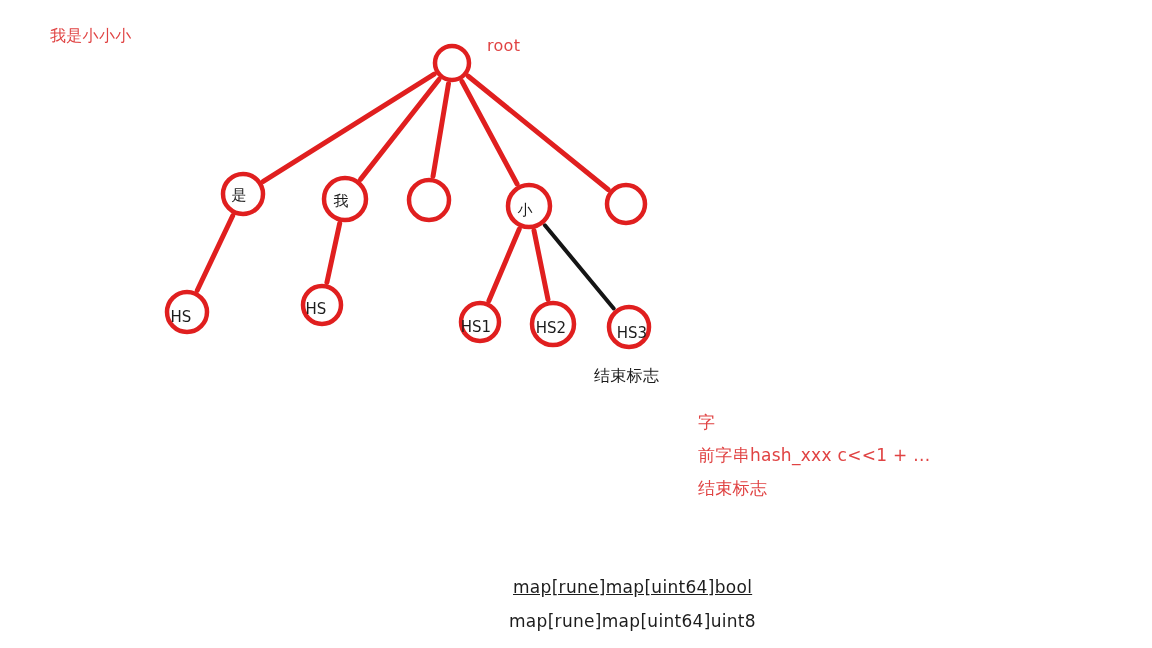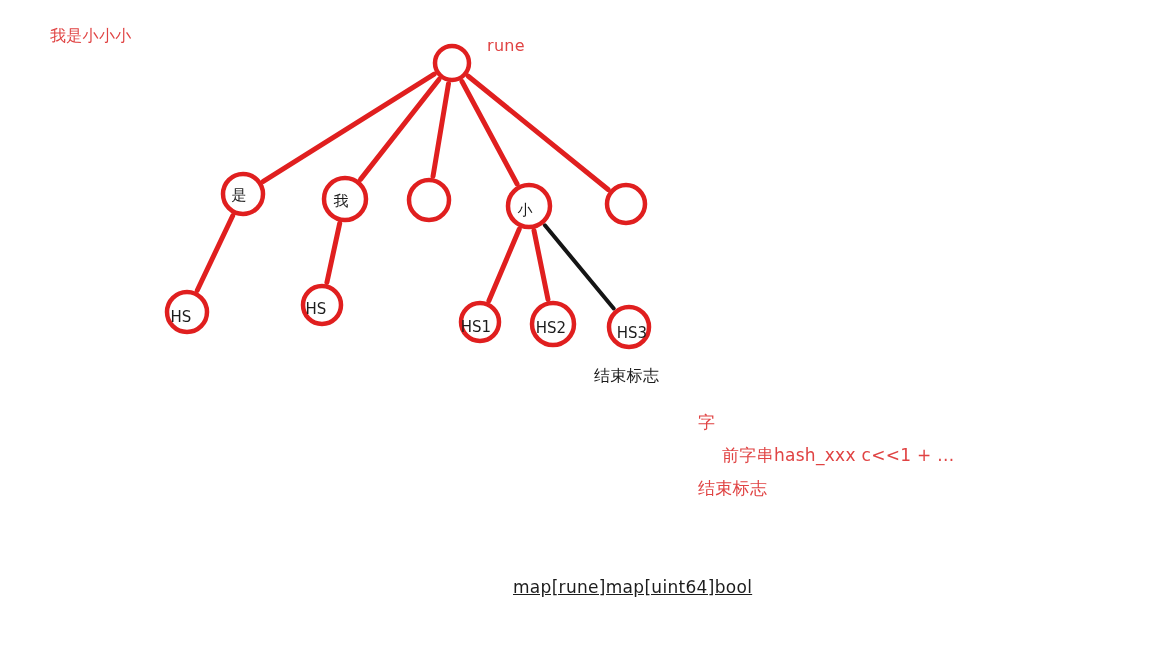--- a/index.html
+++ b/index.html
@@ -65,26 +65,27 @@
       <circle cx="480" cy="322" r="19" fill="#ffffff" stroke="#e01f1f" stroke-width="4.5"></circle>
       <text x="476" y="327" text-anchor="middle" dominant-baseline="middle" font-size="15" font-family="&quot;DejaVu Sans&quot;, &quot;Liberation Sans&quot;, sans-serif" fill="#1c1c1c">HS1</text>
       <circle cx="553" cy="324" r="21" fill="#ffffff" stroke="#e01f1f" stroke-width="4.5"></circle>
       <text x="551" y="328" text-anchor="middle" dominant-baseline="middle" font-size="15" font-family="&quot;DejaVu Sans&quot;, &quot;Liberation Sans&quot;, sans-serif" fill="#1c1c1c">HS2</text>
       <circle cx="629" cy="327" r="20" fill="#ffffff" stroke="#e01f1f" stroke-width="4.5"></circle>
       <text x="632" y="333" text-anchor="middle" dominant-baseline="middle" font-size="15" font-family="&quot;DejaVu Sans&quot;, &quot;Liberation Sans&quot;, sans-serif" fill="#1c1c1c">HS3</text>
     </svg>
 
   <div class="note red title-size" style="left:50px; top:26px;">我是小小小</div>
 
-  <div class="note red small-size" style="left:487px; top:36px;">rune</div>
+  <div class="note red small-size" style="left:487px; top:36px;">root</div>
 
   <div class="note black small-size" style="left:594px; top:366px;">结束标志</div>
 
   <div class="note red" style="left:698px; top:412px;">字</div>
 
-  <div class="note red" style="left:722px; top:445px;">前字串hash_xxx c&lt;&lt;1 + ...</div>
+  <div class="note red" style="left:698px; top:445px;">前字串hash_xxx c&lt;&lt;1 + ...</div>
 
   <div class="note red" style="left:698px; top:478px;">结束标志</div>
 
   <div class="note black" style="left:513px; top:577px;text-decoration:underline;">map[rune]map[uint64]bool</div>
 
+  <div class="note black" style="left:509px; top:611px;">map[rune]map[uint64]uint8</div>
 
 </div>
 
 </body></html>

